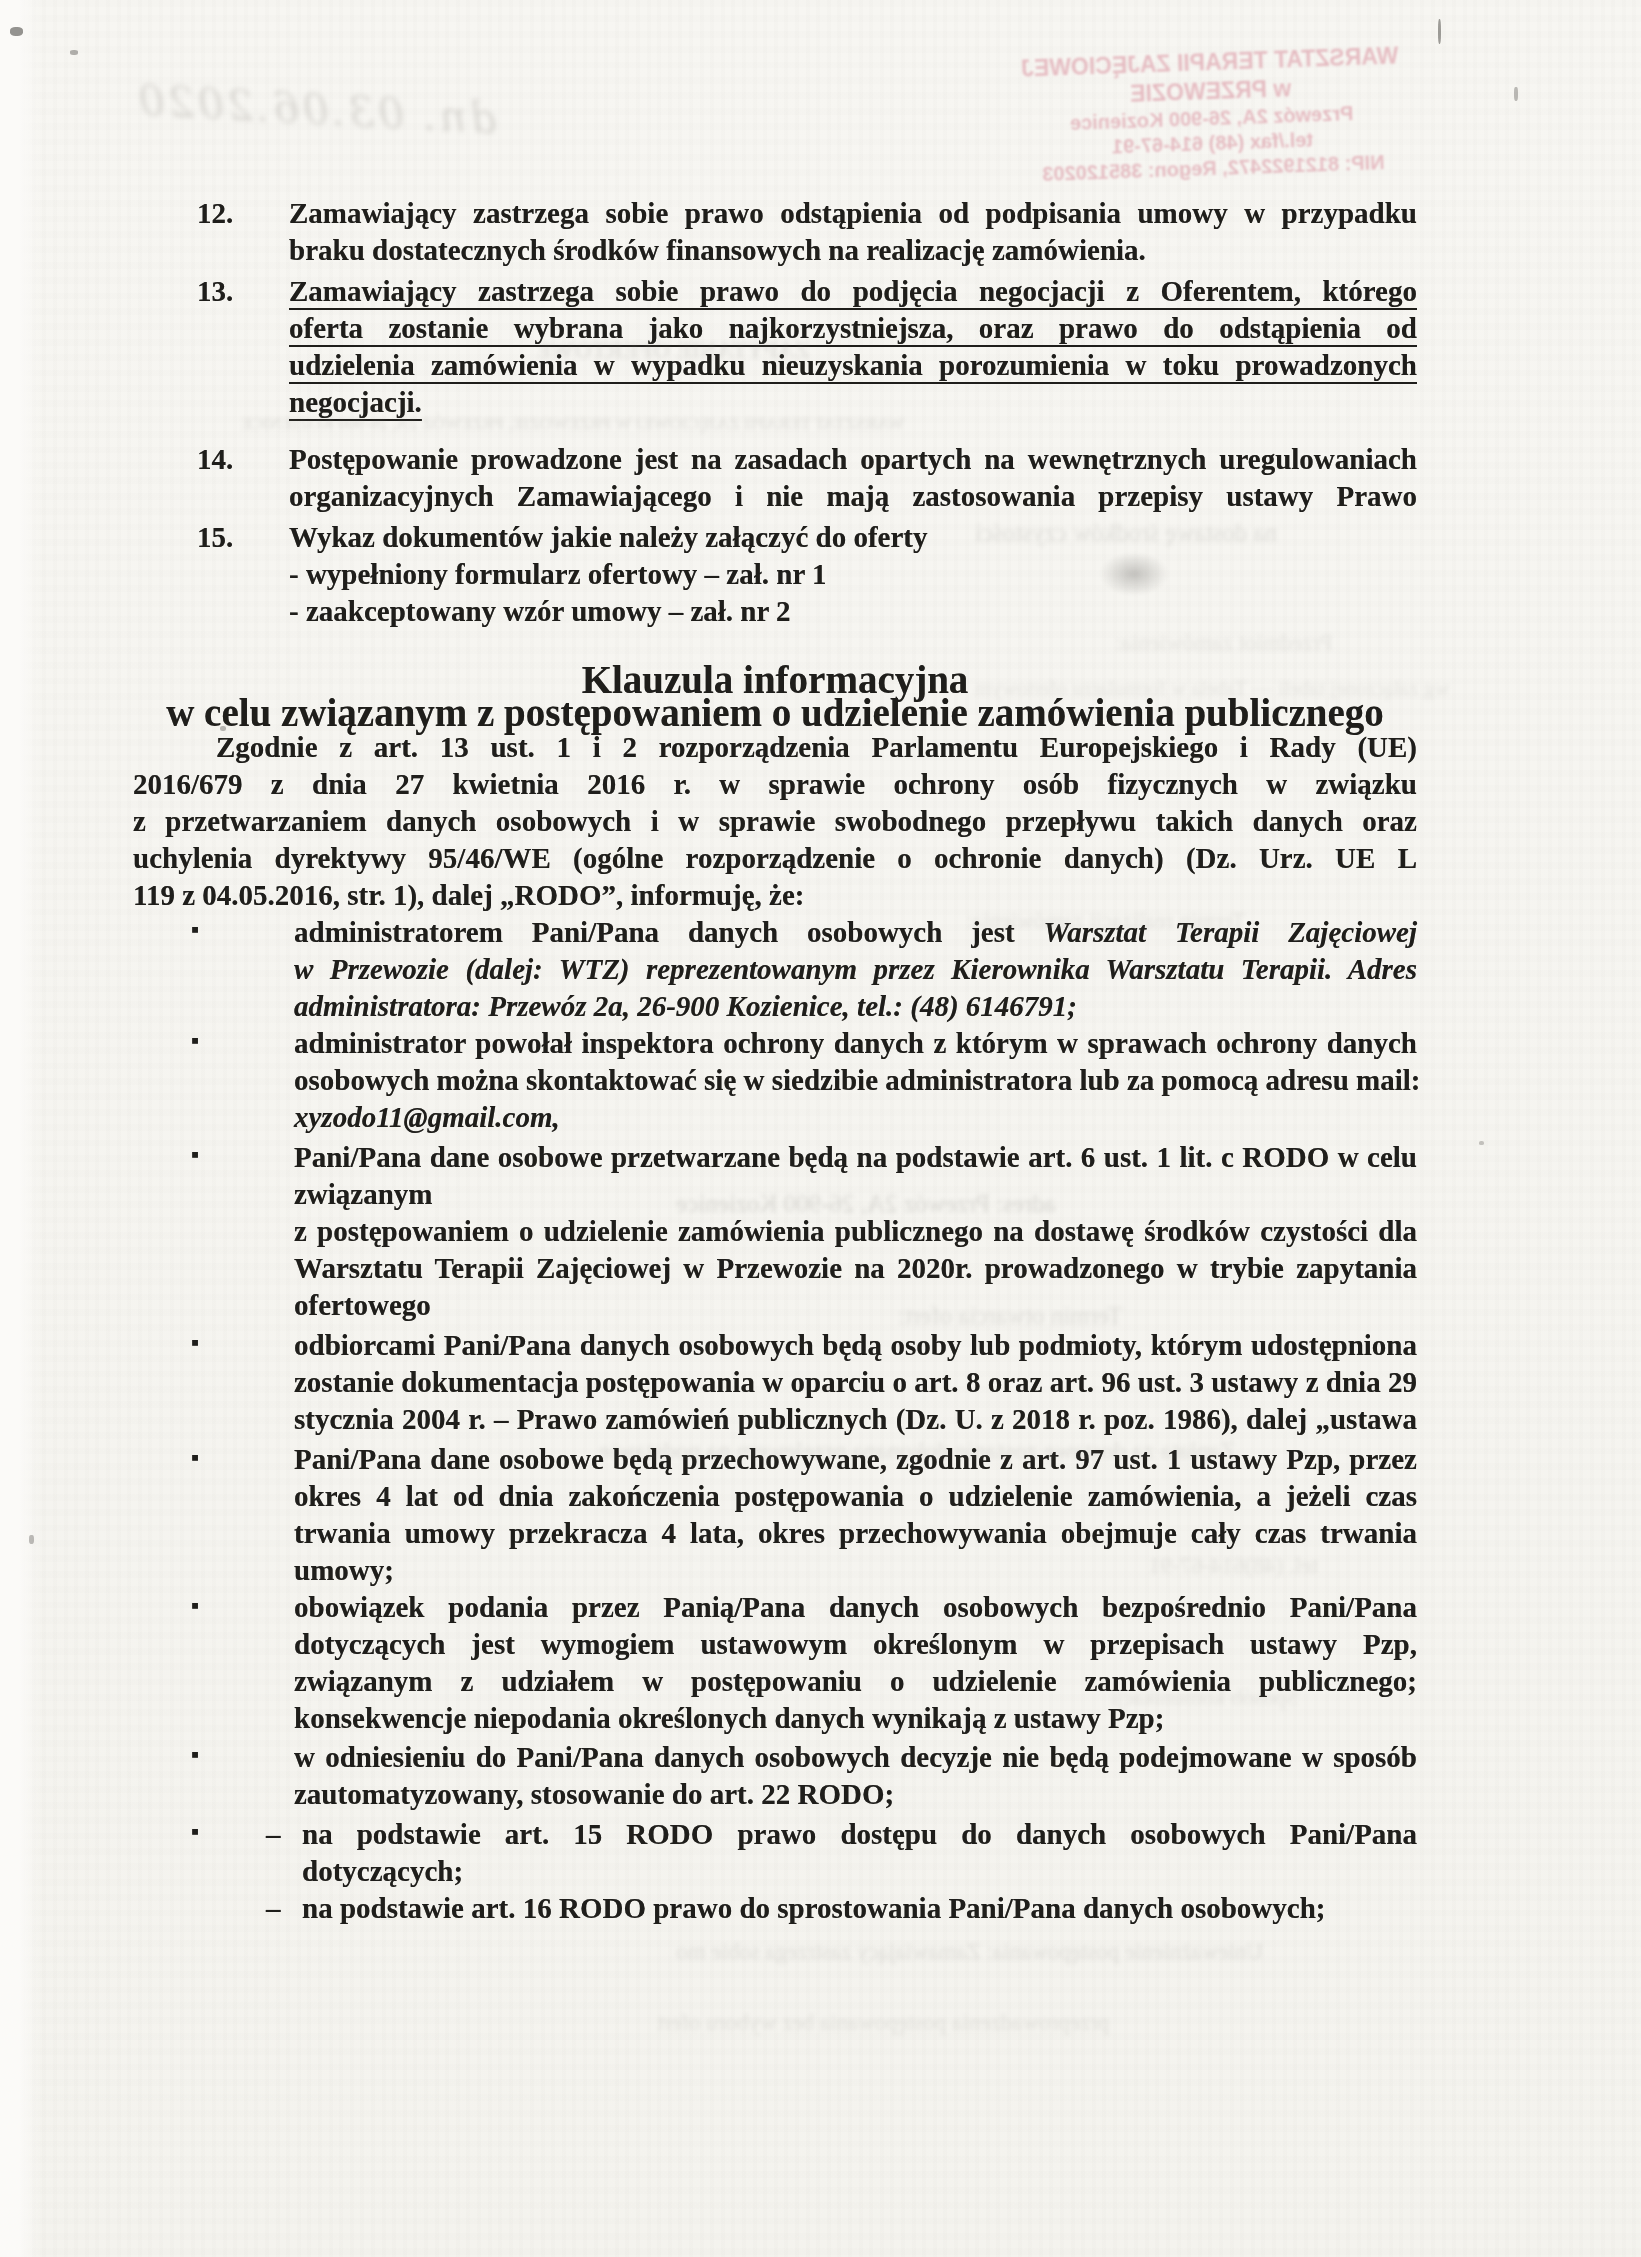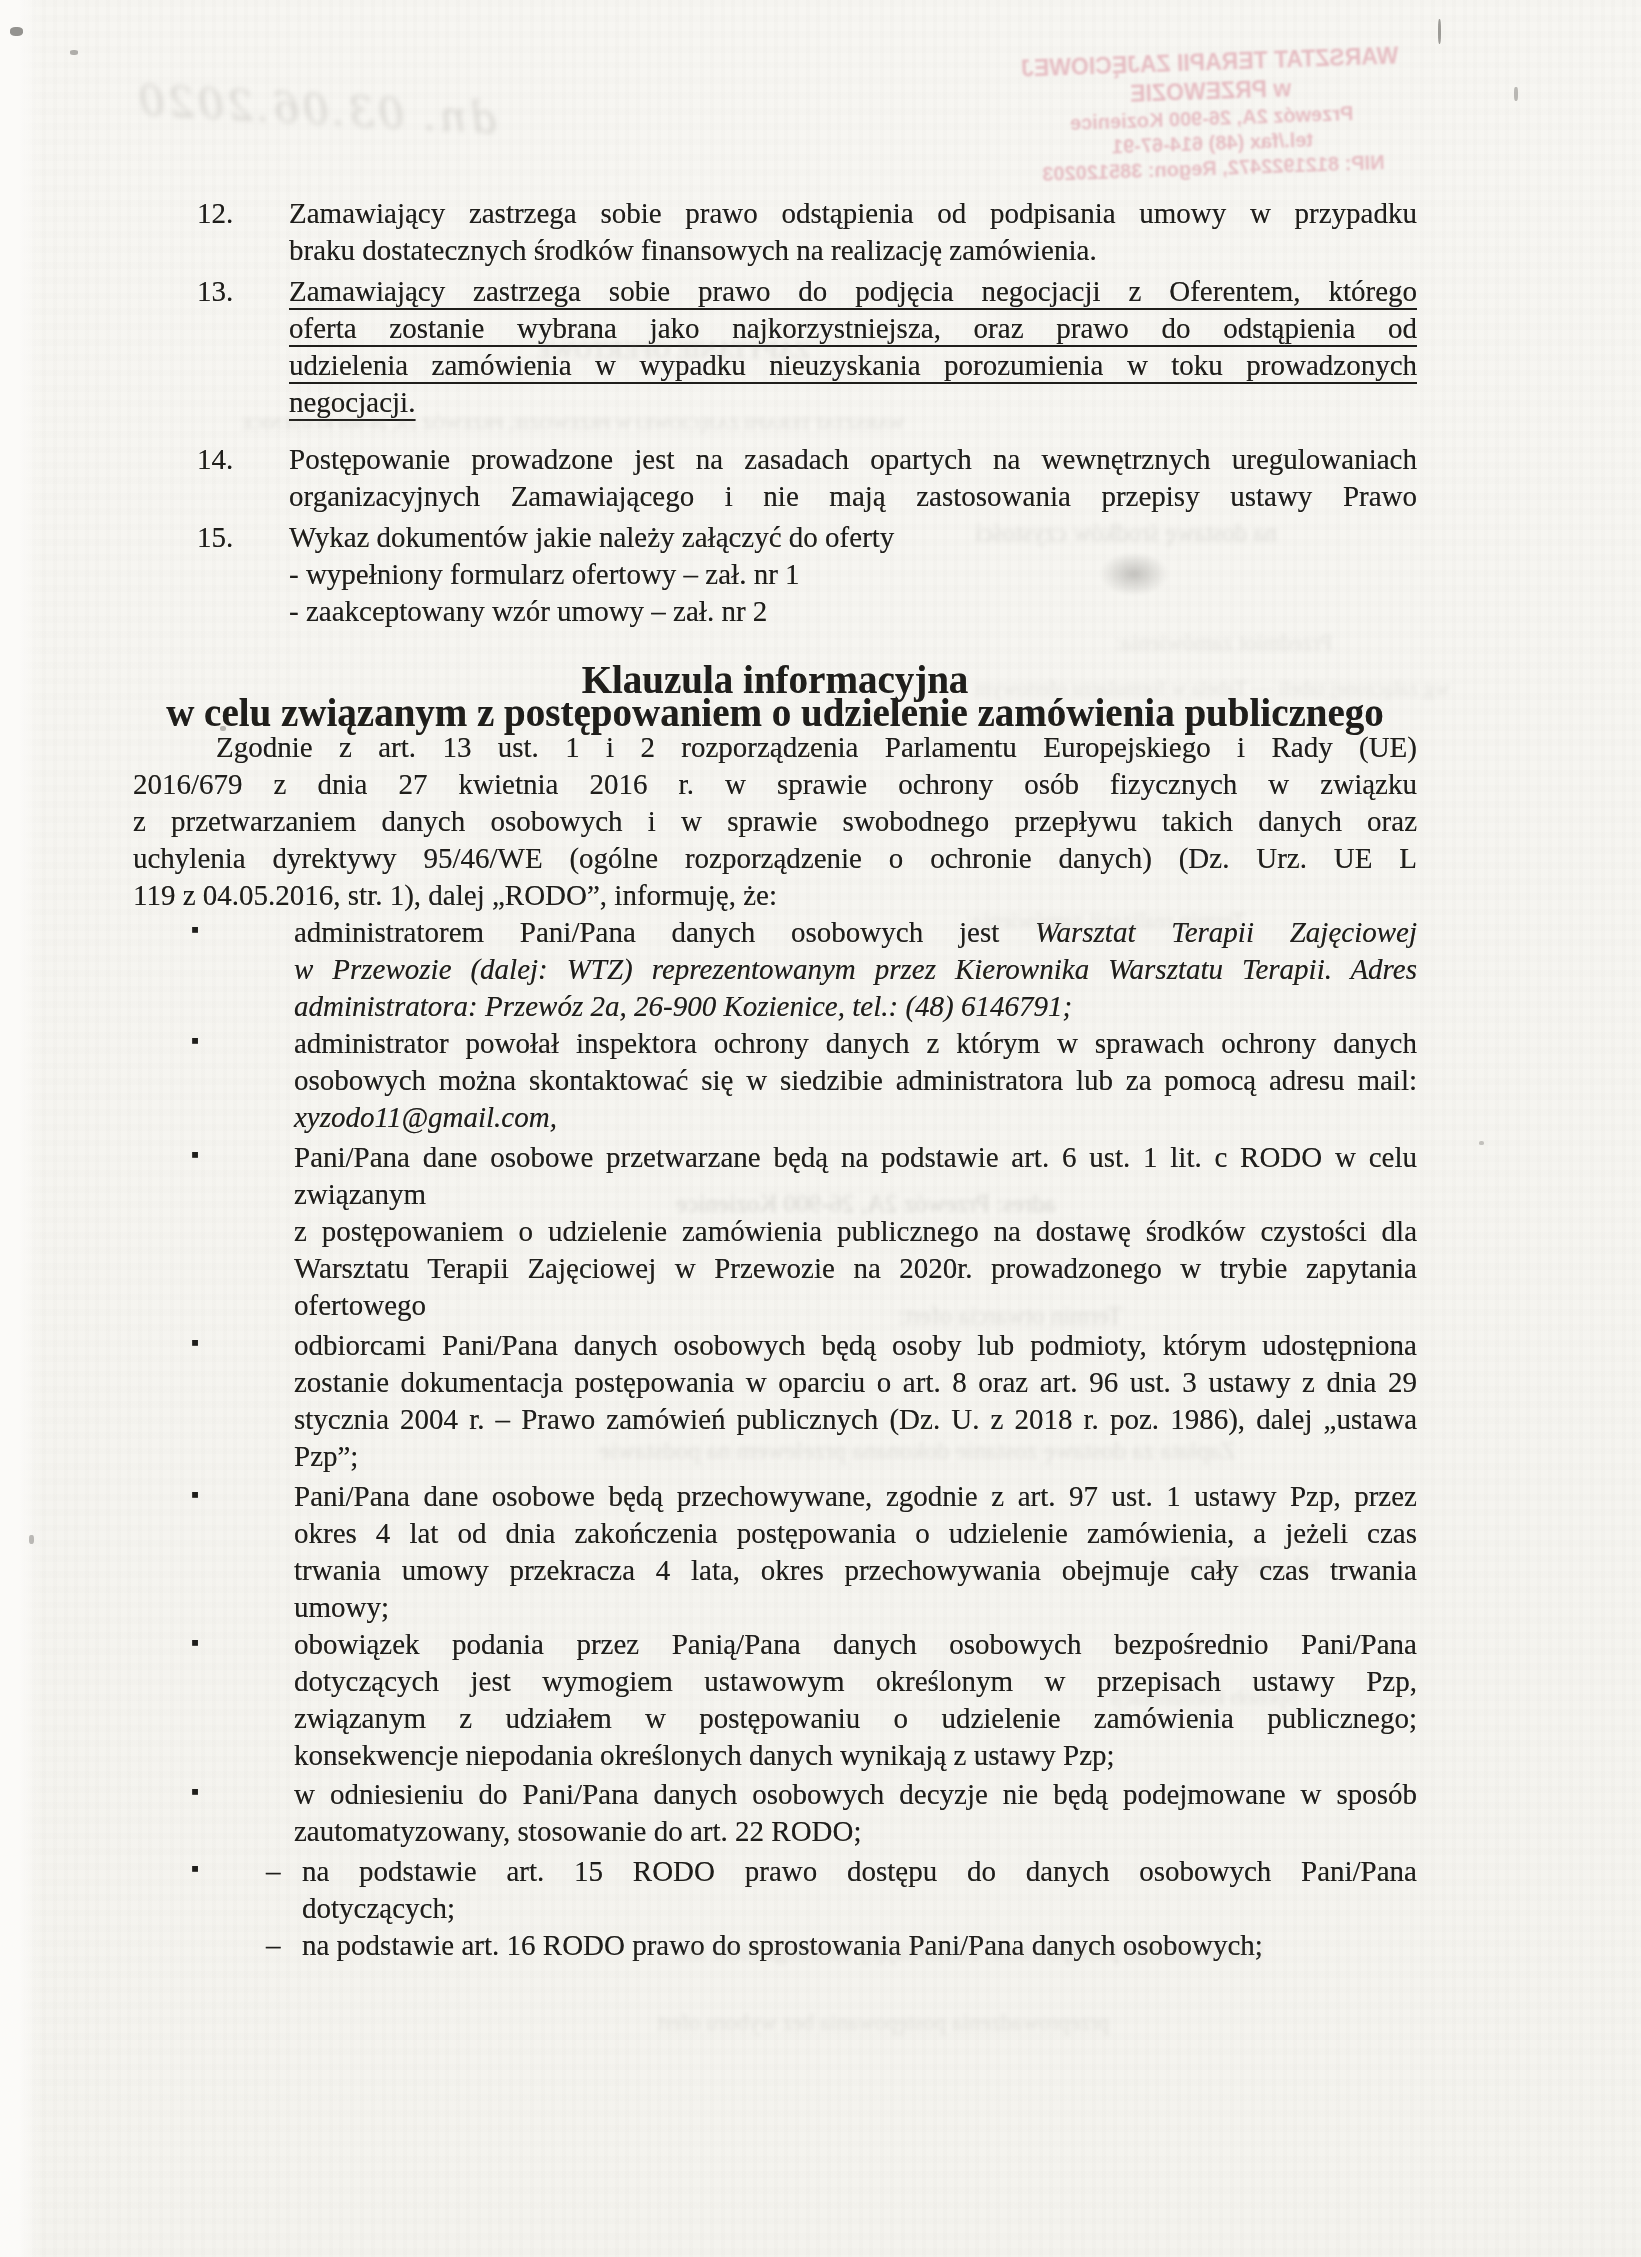--- a/index.html
+++ b/index.html
@@ -16,21 +16,21 @@
       repeating-linear-gradient(180deg, rgba(90,85,75,.012) 0 6.8px, rgba(255,255,255,0) 6.8px 15.4px),
       linear-gradient(180deg,#f7f6f2,#f4f3ee);
     font-family:"Liberation Serif","DejaVu Serif",serif;
   }
   
   .content{
     position:absolute;left:133px;top:195px;width:1284px;
     font-size:29px;line-height:37px;
     text-shadow:0 0 0.6px rgba(20,18,15,.55);
   }
-  .block{position:relative;}
+  .block{position:relative;font-weight:bold;}
   .line{white-space:nowrap;}
   .line.j{text-align:justify;text-align-last:justify;}
   .line.u{text-decoration:underline;text-decoration-thickness:1.9px;text-underline-offset:6.8px;}
   .numbered .marker{position:absolute;left:64px;top:0;}
   .numbered .line{margin-left:156px;}
   .bullet .marker{position:absolute;left:58px;top:-2.9px;font-size:23px;}
   .bullet .line{margin-left:161px;}
   .dash .marker{position:absolute;left:133px;top:0;}
   .dash .line{margin-left:169px;}
   .heading{text-align:center;font-weight:bold;line-height:33px;font-size:39px;}
@@ -133,21 +133,20 @@
         <div class="line"><span>związanym</span></div>
         <div class="line j"><span>z postępowaniem o udzielenie zamówienia publicznego na dostawę środków czystości dla</span></div>
         <div class="line j"><span>Warsztatu Terapii Zajęciowej w Przewozie na 2020r. prowadzonego w trybie zapytania</span></div>
         <div class="line"><span>ofertowego</span></div>
       </div>
       <div class="block bullet" style="margin-top: 2.9px;">
         <span class="marker">▪</span>
         <div class="line j"><span>odbiorcami Pani/Pana danych osobowych będą osoby lub podmioty, którym udostępniona</span></div>
         <div class="line j"><span>zostanie dokumentacja postępowania w oparciu o art. 8 oraz art. 96 ust. 3 ustawy z dnia 29</span></div>
         <div class="line j"><span>stycznia 2004 r. – Prawo zamówień publicznych (Dz. U. z 2018 r. poz. 1986), dalej „ustawa</span></div>
-        <div class="line"><span>Pzp”;</span></div>
       </div>
       <div class="block bullet" style="margin-top: 3.9px;">
         <span class="marker">▪</span>
         <div class="line j"><span>Pani/Pana dane osobowe będą przechowywane, zgodnie z art. 97 ust. 1 ustawy Pzp, przez</span></div>
         <div class="line j"><span>okres 4 lat od dnia zakończenia postępowania o udzielenie zamówienia, a jeżeli czas</span></div>
         <div class="line j"><span>trwania umowy przekracza 4 lata, okres przechowywania obejmuje cały czas trwania</span></div>
         <div class="line"><span>umowy;</span></div>
       </div>
       <div class="block bullet">
         <span class="marker">▪</span>

